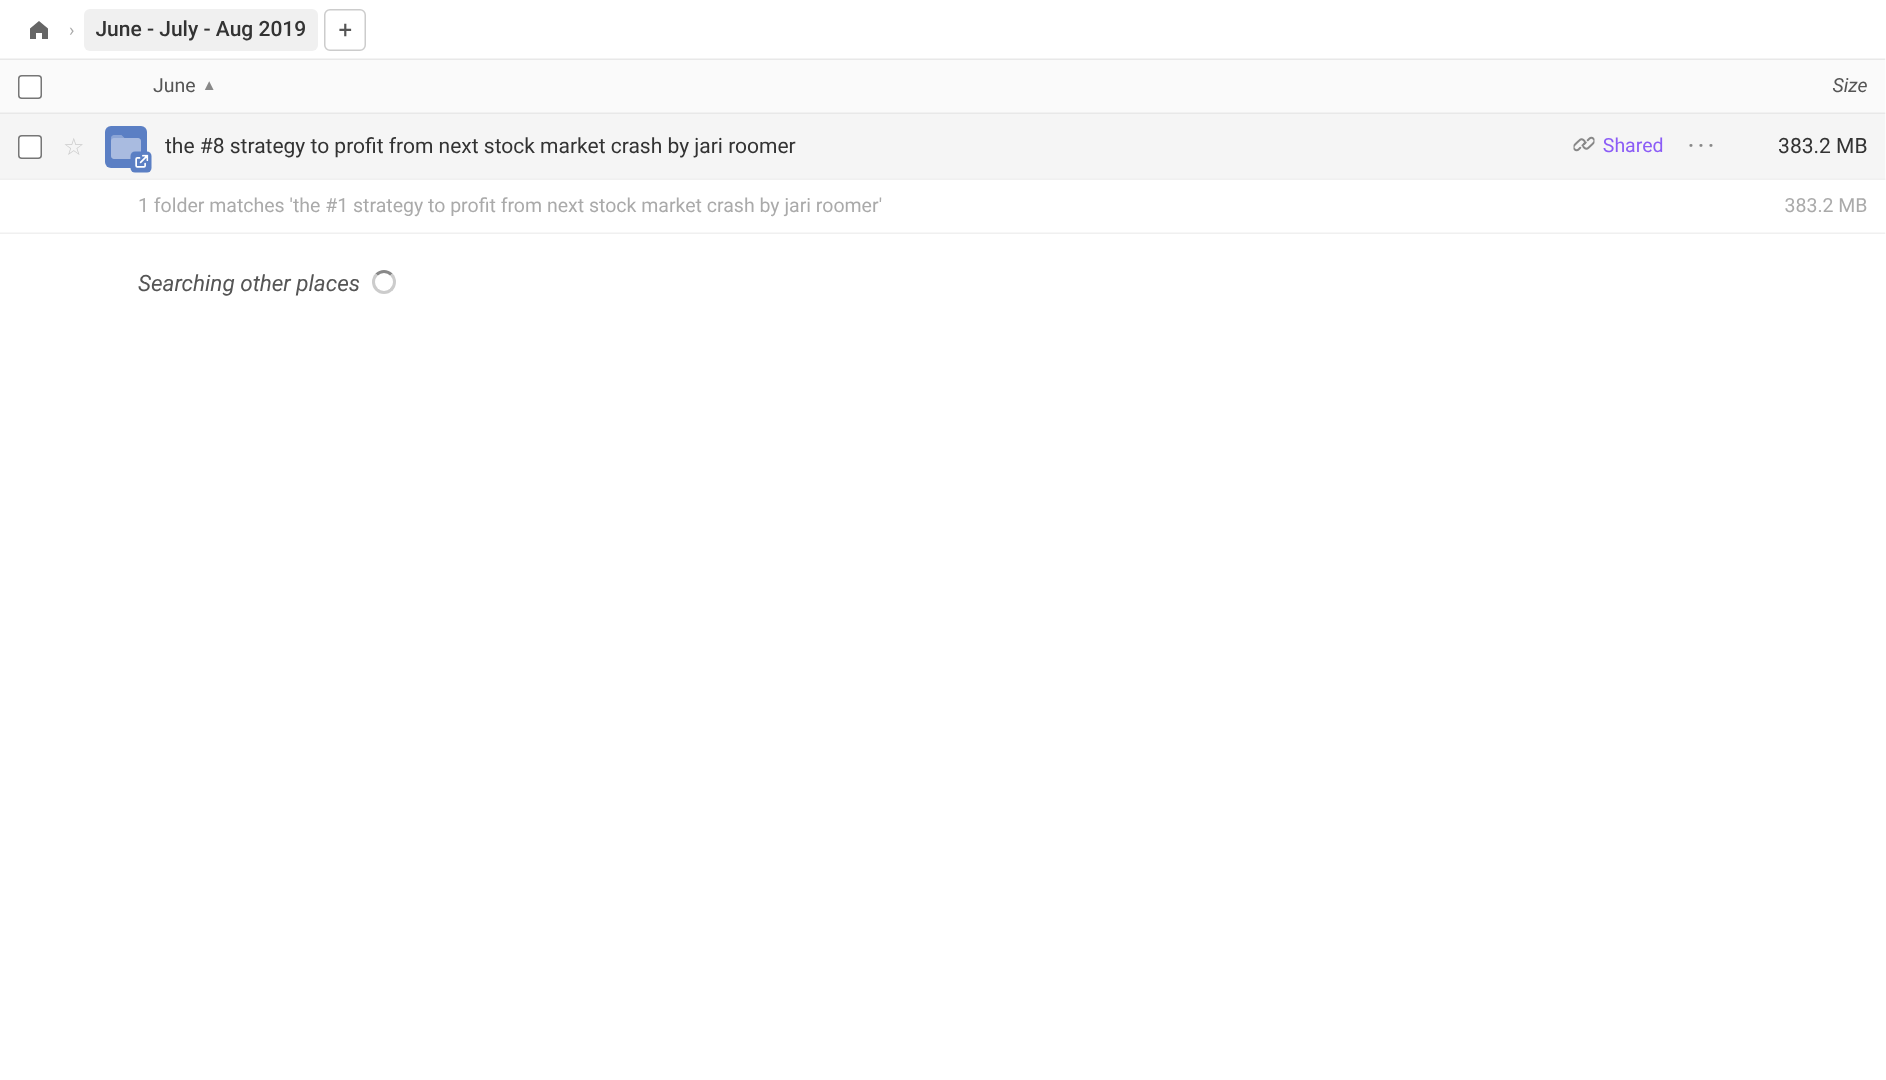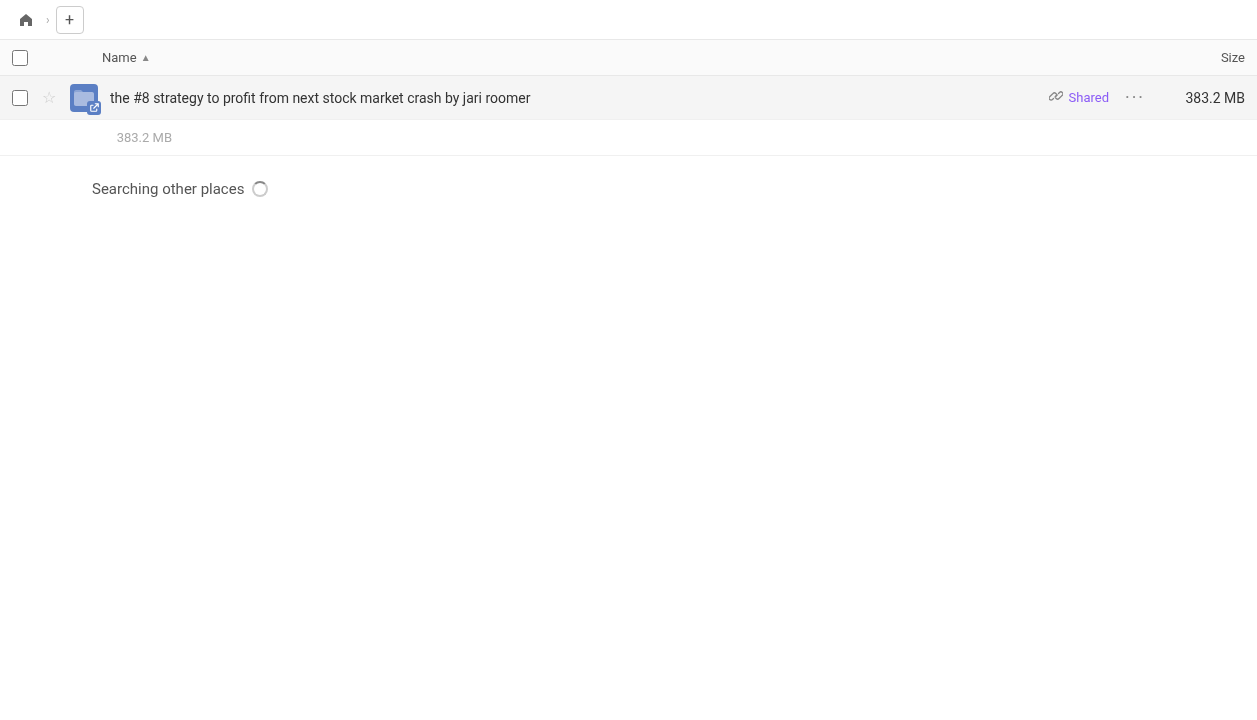--- a/index.html
+++ b/index.html
@@ -109,20 +109,21 @@
     .sort-arrow {
       font-size: 10px;
       color: #888;
     }
 
     .col-size {
       width: 100px;
       text-align: right;
       font-size: 13px;
       color: #555;
+      font-style: italic;
     }
 
     
     .file-row {
       display: flex;
       align-items: center;
       height: 44px;
       padding: 0 12px;
       border-bottom: 1px solid #f0f0f0;
       background: #f5f5f5;
@@ -239,22 +240,23 @@
       font-size: 13px;
       color: #aaa;
       width: 80px;
       text-align: right;
     }
 
     
     .searching-section {
       padding: 24px 12px 12px 92px;
       display: flex;
-      align-items: center;
+      align-items: flex-start;
       gap: 8px;
+      font-style: italic;
     }
 
     .searching-title {
       font-size: 15px;
       color: #555;
       font-weight: 400;
     }
 
     .searching-spinner {
       width: 16px;
@@ -279,33 +281,36 @@
 </head>
 <body>
 
 <div class="breadcrumb-bar">
   <div class="breadcrumb-home-btn">
     <svg width="16" height="16" viewBox="0 0 16 16" fill="none" xmlns="http://www.w3.org/2000/svg">
       <path d="M8 2L2 7v7h4v-4h4v4h4V7L8 2z" fill="#666"></path>
     </svg>
   </div>
   <span class="breadcrumb-chevron">›</span>
+  <div class="breadcrumb-item">
+    <span>June - July - Aug 2019</span>
+  </div>
   <div class="breadcrumb-add-btn">
     <span>+</span>
   </div>
 </div>
 
 <div class="column-headers">
   <div class="col-checkbox">
     <input type="checkbox" style="">
   </div>
   <div class="col-star"></div>
   <div class="col-icon"></div>
   <div class="col-name">
-    <span>Name</span>
+    <span>June</span>
     <span class="sort-arrow">▲</span>
   </div>
   <div class="col-size">
     <span>Size</span>
   </div>
 </div>
 
 <div class="file-row">
   <div class="file-checkbox">
     <input type="checkbox" style="">
@@ -337,19 +342,20 @@
     </span>
     <span class="shared-label">Shared</span>
   </div>
   <div class="file-more-btn">
     <span style="font-size:18px; color:#888; letter-spacing:2px;">···</span>
   </div>
   <div class="file-size">383.2 MB</div>
 </div>
 
 <div class="match-info-row">
+  <span class="match-info-text">1 folder matches 'the #1 strategy to profit from next stock market crash by jari roomer'</span>
   <span class="match-info-size">383.2 MB</span>
 </div>
 
 <div class="searching-section">
   <span class="searching-title">Searching other places</span>
   <div class="searching-spinner"></div>
 </div>
 
 </body></html>

